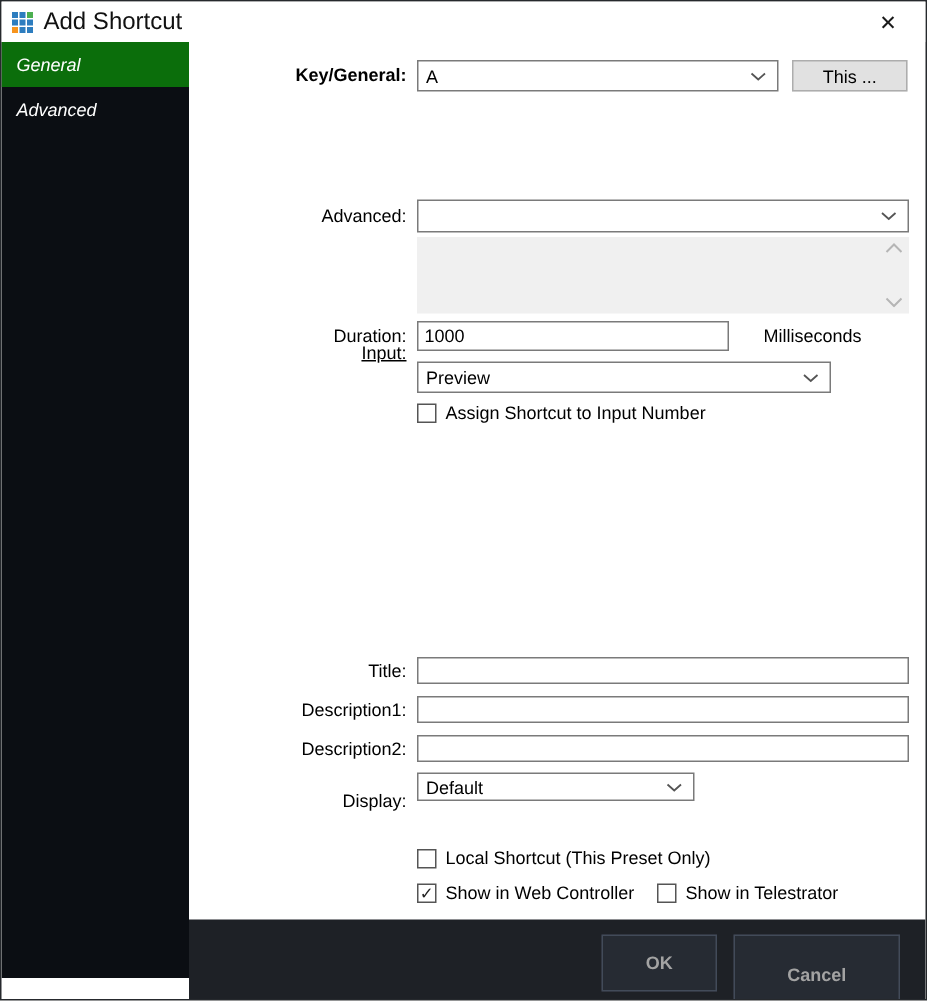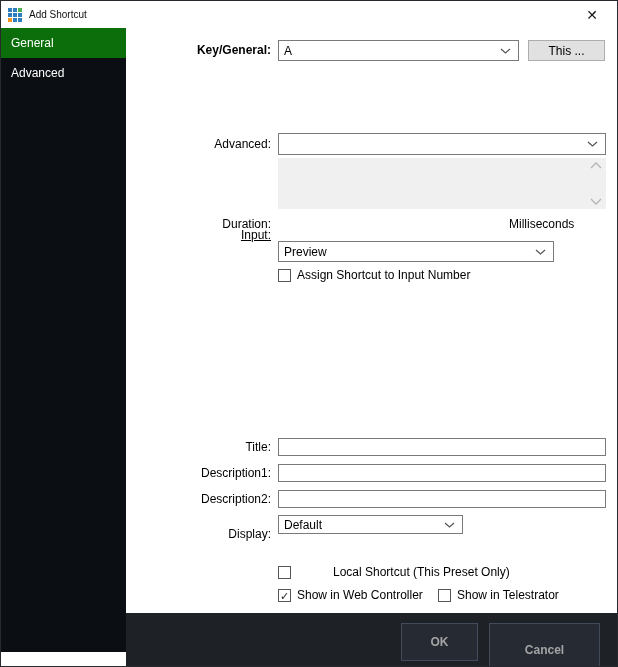--- a/index.html
+++ b/index.html
@@ -26,24 +26,24 @@
     border:1px solid var(--window-border);overflow:hidden;
     font-size:12px;color:#000;
   }
   
   .titlebar{position:absolute;top:0;left:0;right:0;height:27px;background:var(--titlebar-bg);display:flex;align-items:center;padding-left:7px;}
   .appicon{display:grid;grid-template-columns:repeat(3,4px);grid-template-rows:repeat(3,4px);gap:1px;margin-right:7px;}
   .appicon i{display:block;width:4px;height:4px;}
   .appicon .b{background:var(--icon-blue);}
   .appicon .g{background:var(--icon-green);}
   .appicon .o{background:var(--icon-orange);}
-  .title-text{font-size:10px;color:#111;}
+  .title-text{font-size:16px;color:#111;}
   .close-btn{position:absolute;right:15px;top:4px;width:20px;height:20px;display:flex;align-items:center;justify-content:center;font-size:14px;color:#1a1a1a;cursor:pointer;}
   
-  .sidebar{position:absolute;top:27px;left:0;width:125px;bottom:14px;background:var(--sidebar-bg);}
+  .sidebar{position:absolute;top:27px;left:0;width:125px;bottom:14px;background:var(--sidebar-bg);font-style:italic;}
   .side-item{height:30px;line-height:30px;padding-left:10px;color:#fff;font-size:12px;cursor:pointer;}
   .side-item.selected{background:var(--accent-green);}
   
   .footer{position:absolute;left:125px;right:0;top:612px;bottom:0;background:var(--footer-bg);}
   .footer-btn{position:absolute;background:var(--btn-bg);border:1px solid var(--btn-border);color:#a3a3a3;font-size:12px;font-weight:600;display:flex;align-items:center;justify-content:center;cursor:pointer;}
   #ok-btn{left:400px;top:622px;width:77px;height:38px;}
   #cancel-btn{left:488px;top:622px;width:111px;height:53px;}
   
   .lbl{position:absolute;left:130px;width:140px;text-align:right;color:#000;white-space:nowrap;}
   .bold{font-weight:bold;}
@@ -111,20 +111,21 @@
         </svg>
     </span>
     <span class="scroll-ic" style="bottom:4px;">
       <svg width="12" height="7" viewBox="0 0 12 7">
           <polyline points="1,1 6,6 11,1" fill="none" stroke="#b5b5b5" stroke-width="1.3"></polyline>
         </svg>
     </span>
   </div>
 
   <div class="lbl" style="top:213px;line-height:20px;">Duration:</div>
+  <input class="tinput" style="left: 277px; top: 213px; width: 208px; height: 20px;" value="1000">
   <div style="position:absolute;left:508px;top:213px;line-height:20px;text-align:center;">Milliseconds</div>
 
   <div class="lbl" style="top:224px;line-height:21px;text-decoration:underline;">Input:</div>
   <div class="combo" style="left:277px;top:240px;width:276px;height:21px;">
     <span class="val">Preview</span>
     <span class="chev">
       <svg width="11" height="6" viewBox="0 0 11 6">
           <polyline points="1,1 5.5,5 10,1" fill="none" stroke="#555" stroke-width="1.2"></polyline>
         </svg>
     </span>
@@ -146,21 +147,21 @@
   <div class="combo" style="left:277px;top:514px;width:185px;height:19px;">
     <span class="val">Default</span>
     <span class="chev">
       <svg width="11" height="6" viewBox="0 0 11 6">
           <polyline points="1,1 5.5,5 10,1" fill="none" stroke="#555" stroke-width="1.2"></polyline>
         </svg>
     </span>
   </div>
 
   <span class="checkbox" style="left:277px;top:565px;"></span>
-  <span class="cb-lbl" style="left:296px;top:565px;line-height:13px;margin-left:36px;">Local Shortcut (This Preset Only)</span>
+  <span class="cb-lbl" style="left:296px;top:565px;line-height:13px;">Local Shortcut (This Preset Only)</span>
 
   <span class="checkbox" style="left:277px;top:588px;">✓</span>
   <span class="cb-lbl" style="left:296px;top:588px;line-height:13px;">Show in Web Controller</span>
 
   <span class="checkbox" style="left:437px;top:588px;"></span>
   <span class="cb-lbl" style="left:456px;top:588px;line-height:13px;">Show in Telestrator</span>
 
   <div class="footer"></div>
   <div class="footer-btn" id="ok-btn">OK</div>
   <div class="footer-btn" id="cancel-btn">Cancel</div>

